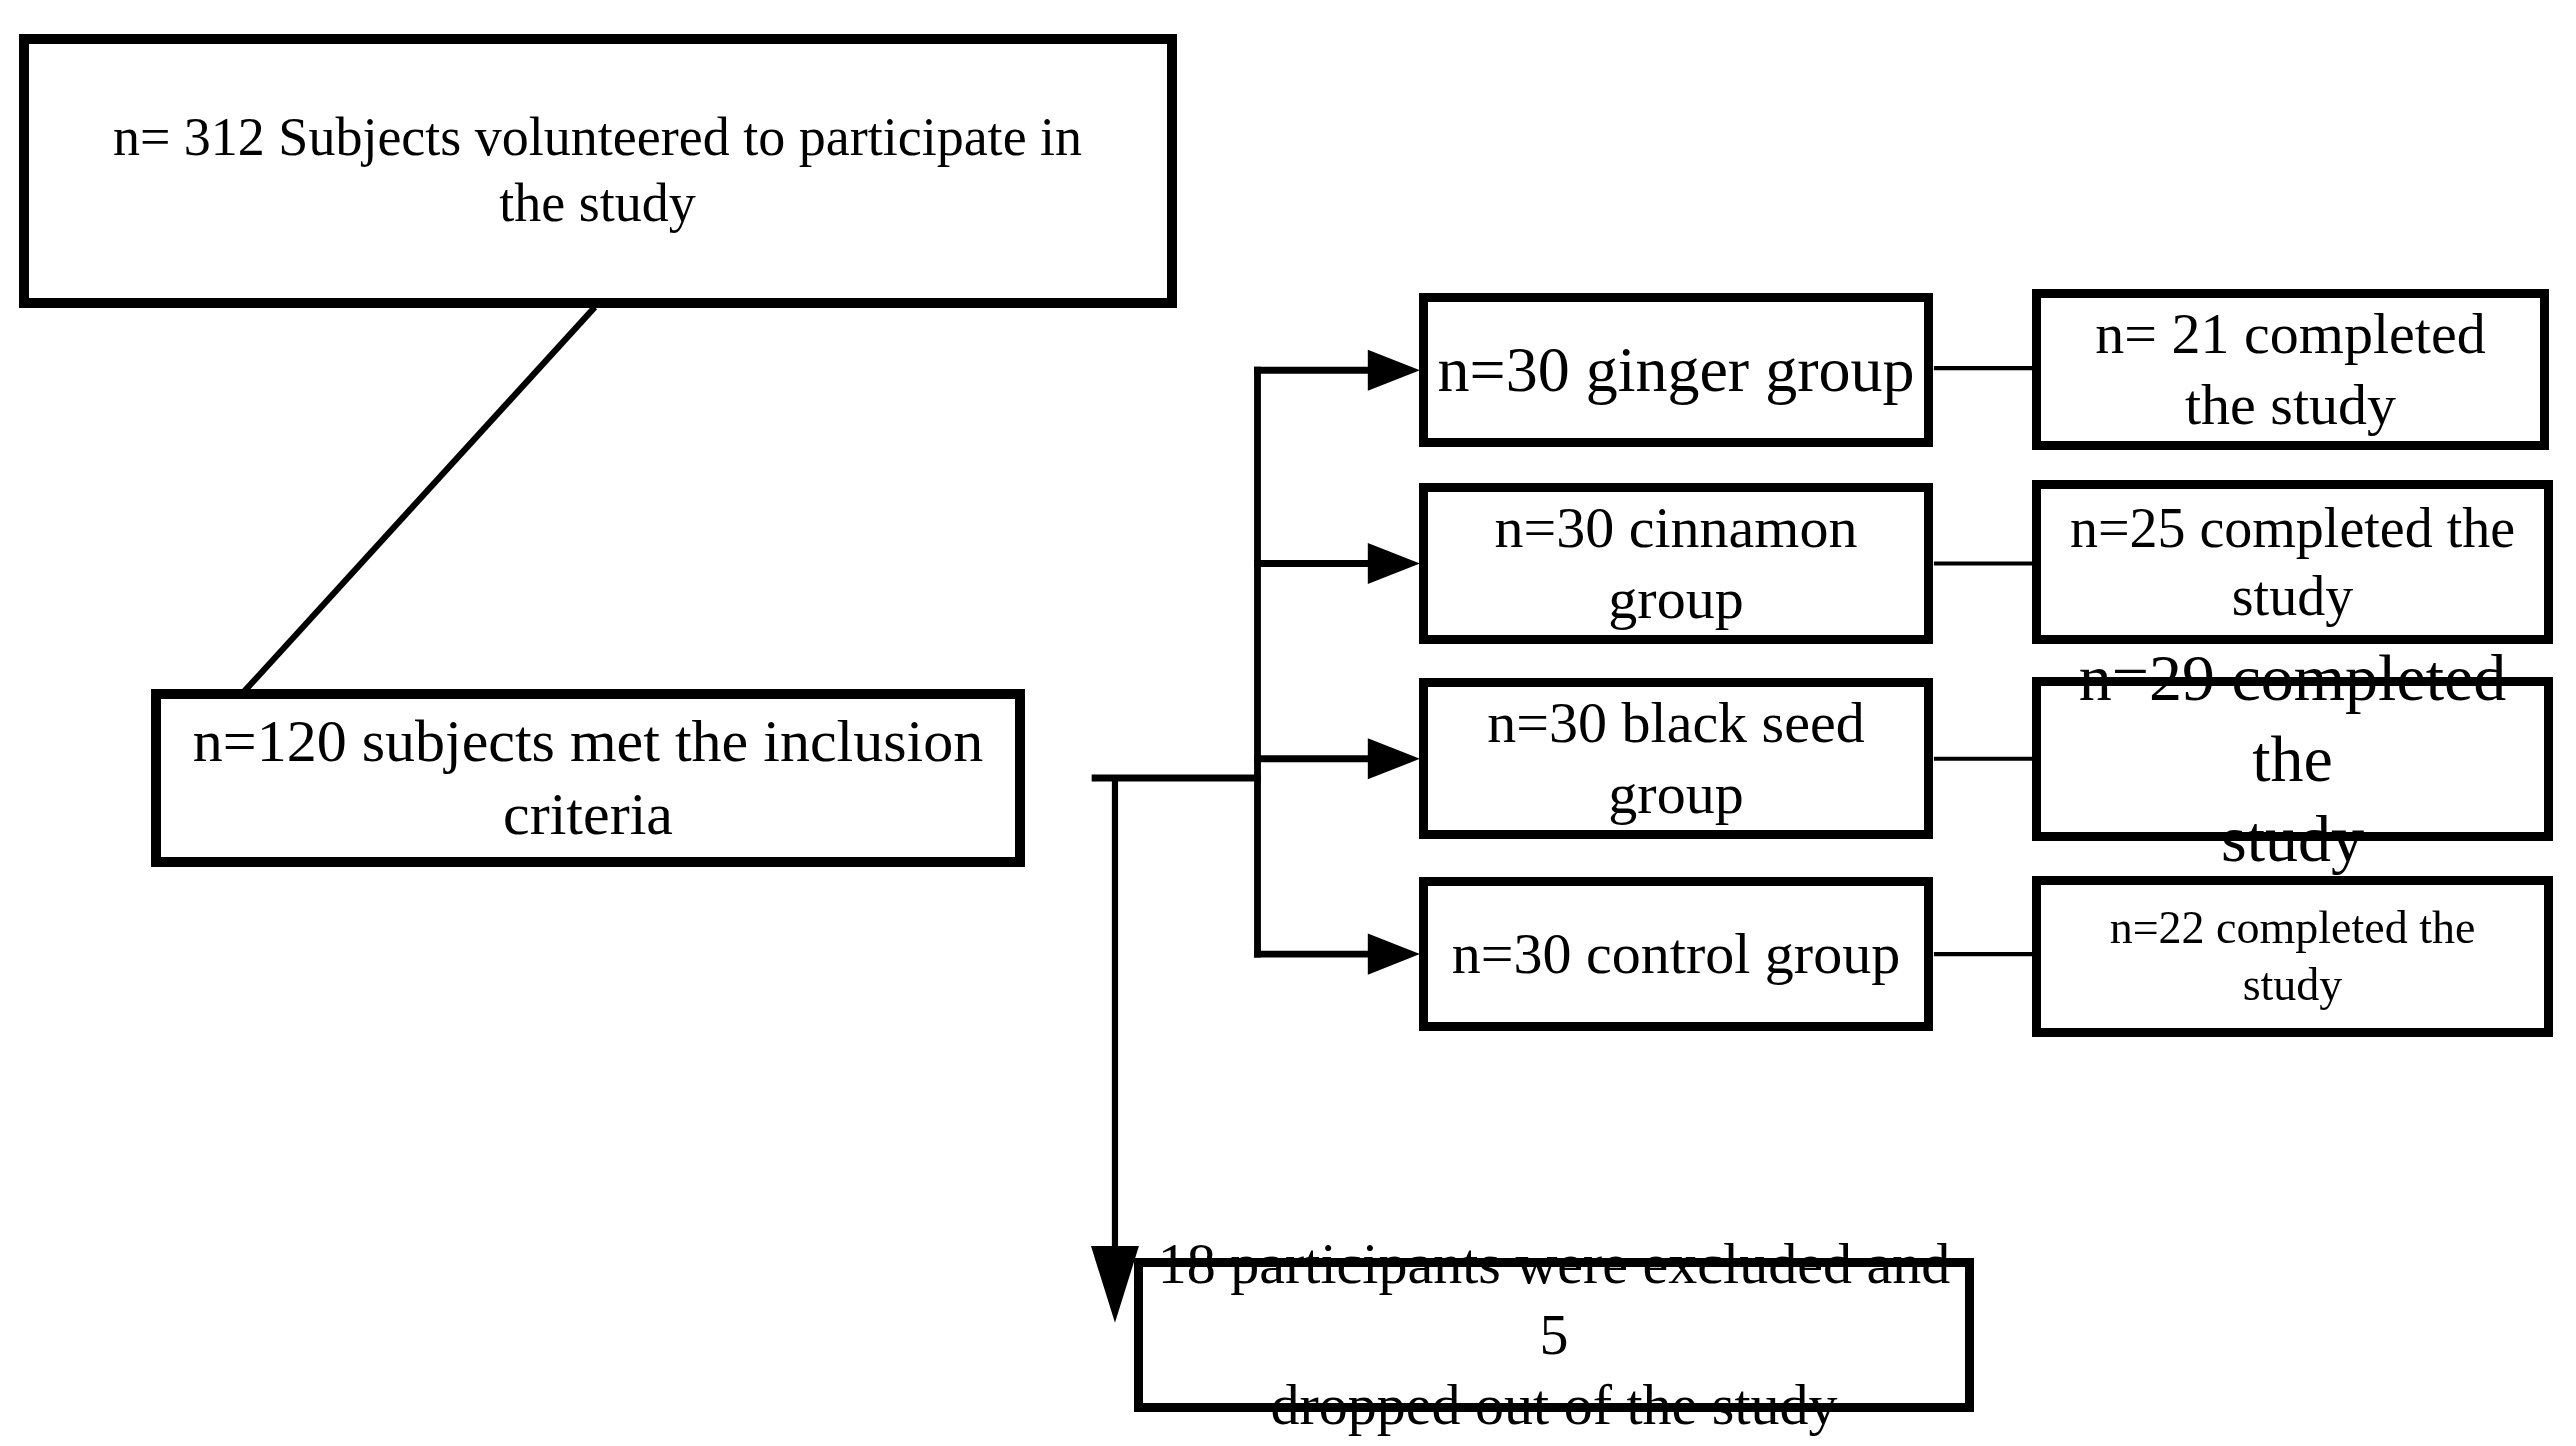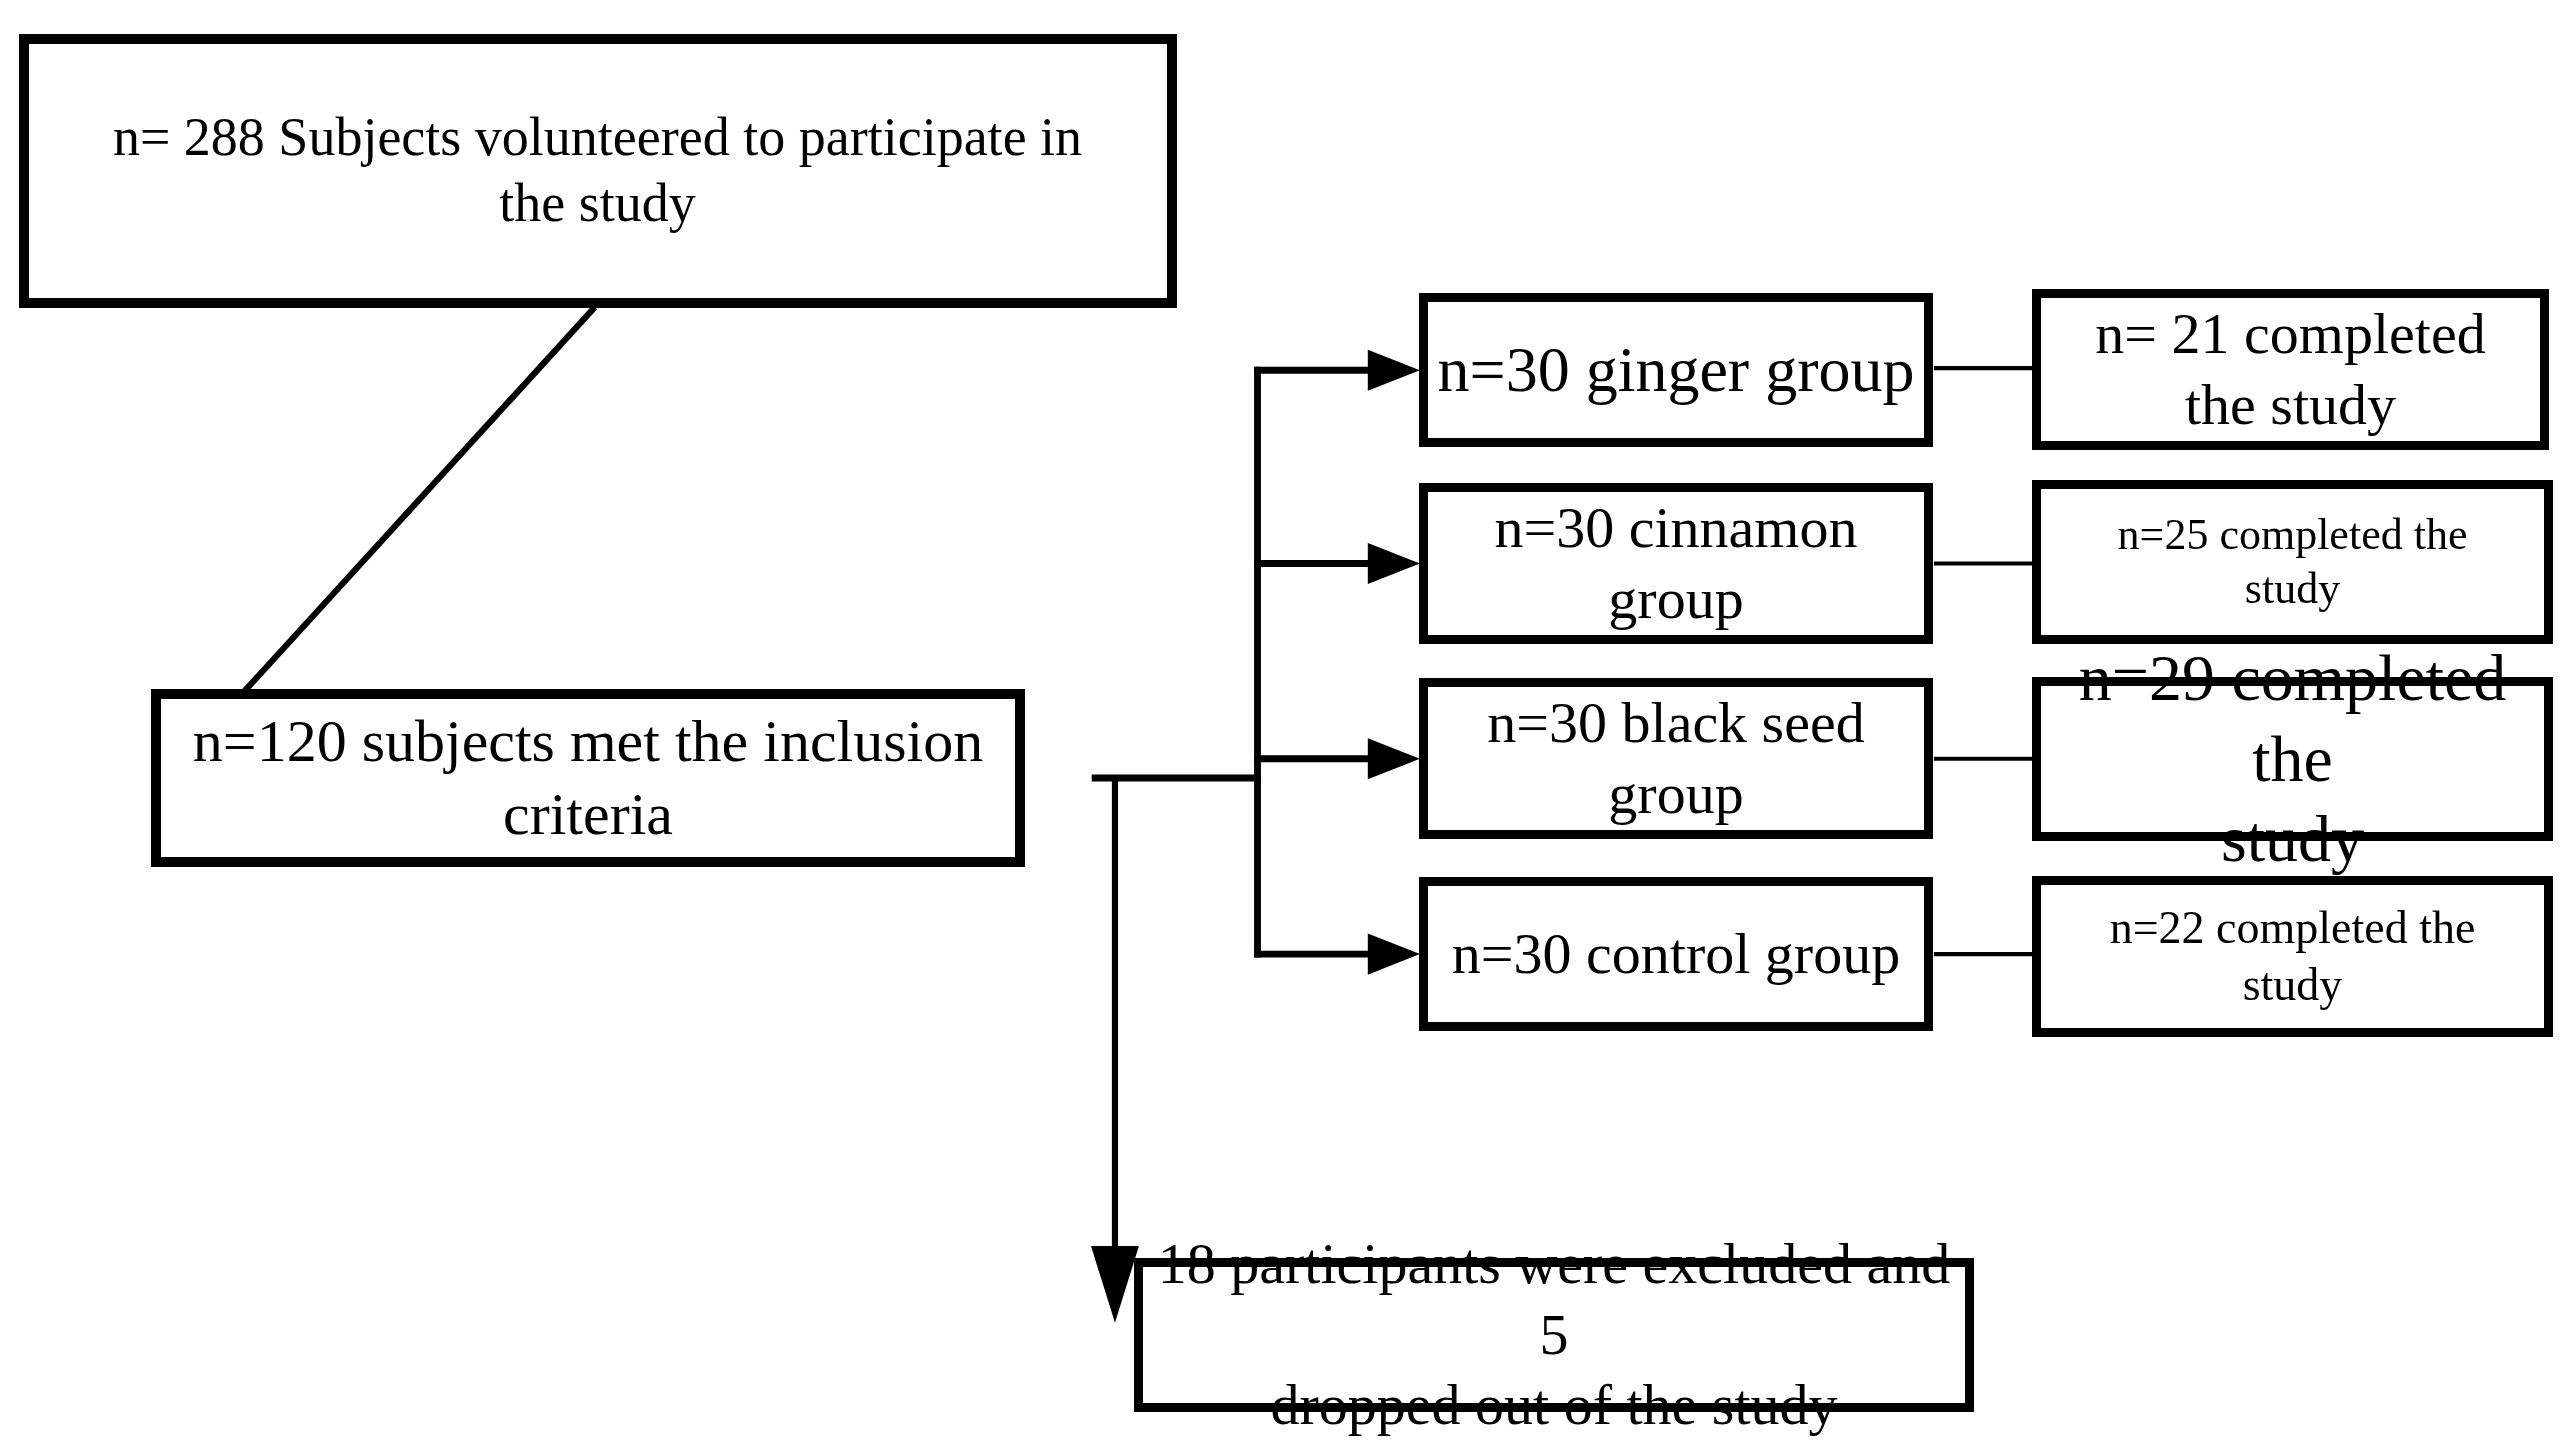--- a/index.html
+++ b/index.html
@@ -41,21 +41,21 @@
     display: block;
     width: 100%;
     padding: 0 4.1px;
   }
   
   #node-volunteered        { left: 18.5px;   top: 34px;   width: 1158px; height: 274px; font-size: 54px; border-width: 10.3px; }
   #node-inclusion          { left: 151px;  top: 689px; width: 874px; height: 178px; font-size: 60px; border-width: 10.3px; }
   #node-ginger             { left: 1419px; top: 293px;  width: 514px;  height: 154px; font-size: 64px; }
   #node-ginger-completed   { left: 2032px; top: 289px;  width: 517px;  height: 161px; font-size: 58px; }
   #node-cinnamon           { left: 1419px; top: 483px;  width: 514px;  height: 161px; font-size: 58px; }
-  #node-cinnamon-completed { left: 2032px; top: 480px;  width: 521px;  height: 164px; font-size: 44px; }
+  #node-cinnamon-completed { left: 2032px; top: 480px;  width: 521px;  height: 164px; font-size: 56px; }
   #node-black-seed         { left: 1419px; top: 678px;  width: 514px;  height: 161px; font-size: 58px; text-align: center; }
   #node-black-seed-completed { left: 2032px; top: 677px; width: 521px; height: 164px; font-size: 66px; }
   #node-control            { left: 1419px; top: 877px; width: 514px;  height: 154px; font-size: 58px; }
   #node-control-completed  { left: 2032px; top: 876px; width: 521px;  height: 161px; font-size: 46px; }
   #node-excluded           { left: 1134px; top: 1258px; width: 840px; height: 154px; font-size: 58px; }
 </style>
 </head>
 <body>
 
 <div class="canvas">
@@ -83,21 +83,21 @@
     <line x1="2822" y1="537" x2="2968" y2="537" stroke="#000000" stroke-width="6"></line>
     <line x1="2822" y1="822" x2="2968" y2="822" stroke="#000000" stroke-width="6"></line>
     <line x1="2822" y1="1107" x2="2968" y2="1107" stroke="#000000" stroke-width="6"></line>
     <line x1="2822" y1="1392" x2="2968" y2="1392" stroke="#000000" stroke-width="6"></line>
 
     <line x1="1627" y1="1135" x2="1627" y2="1825" stroke="#000000" stroke-width="9"></line>
     <polygon points="1627,1930 1592,1818 1662,1818" fill="#000000"></polygon>
   </svg>
 
   <div class="node" id="node-volunteered">
-    <span class="label">n= 288 Subjects volunteered to participate in
+    <span class="label">n= 312 Subjects volunteered to participate in
 the study</span>
   </div>
 
   <div class="node" id="node-inclusion">
     <span class="label">n=120 subjects met the inclusion
 criteria</span>
   </div>
 
   <div class="node" id="node-ginger">
     <span class="label">n=30 ginger group</span>

